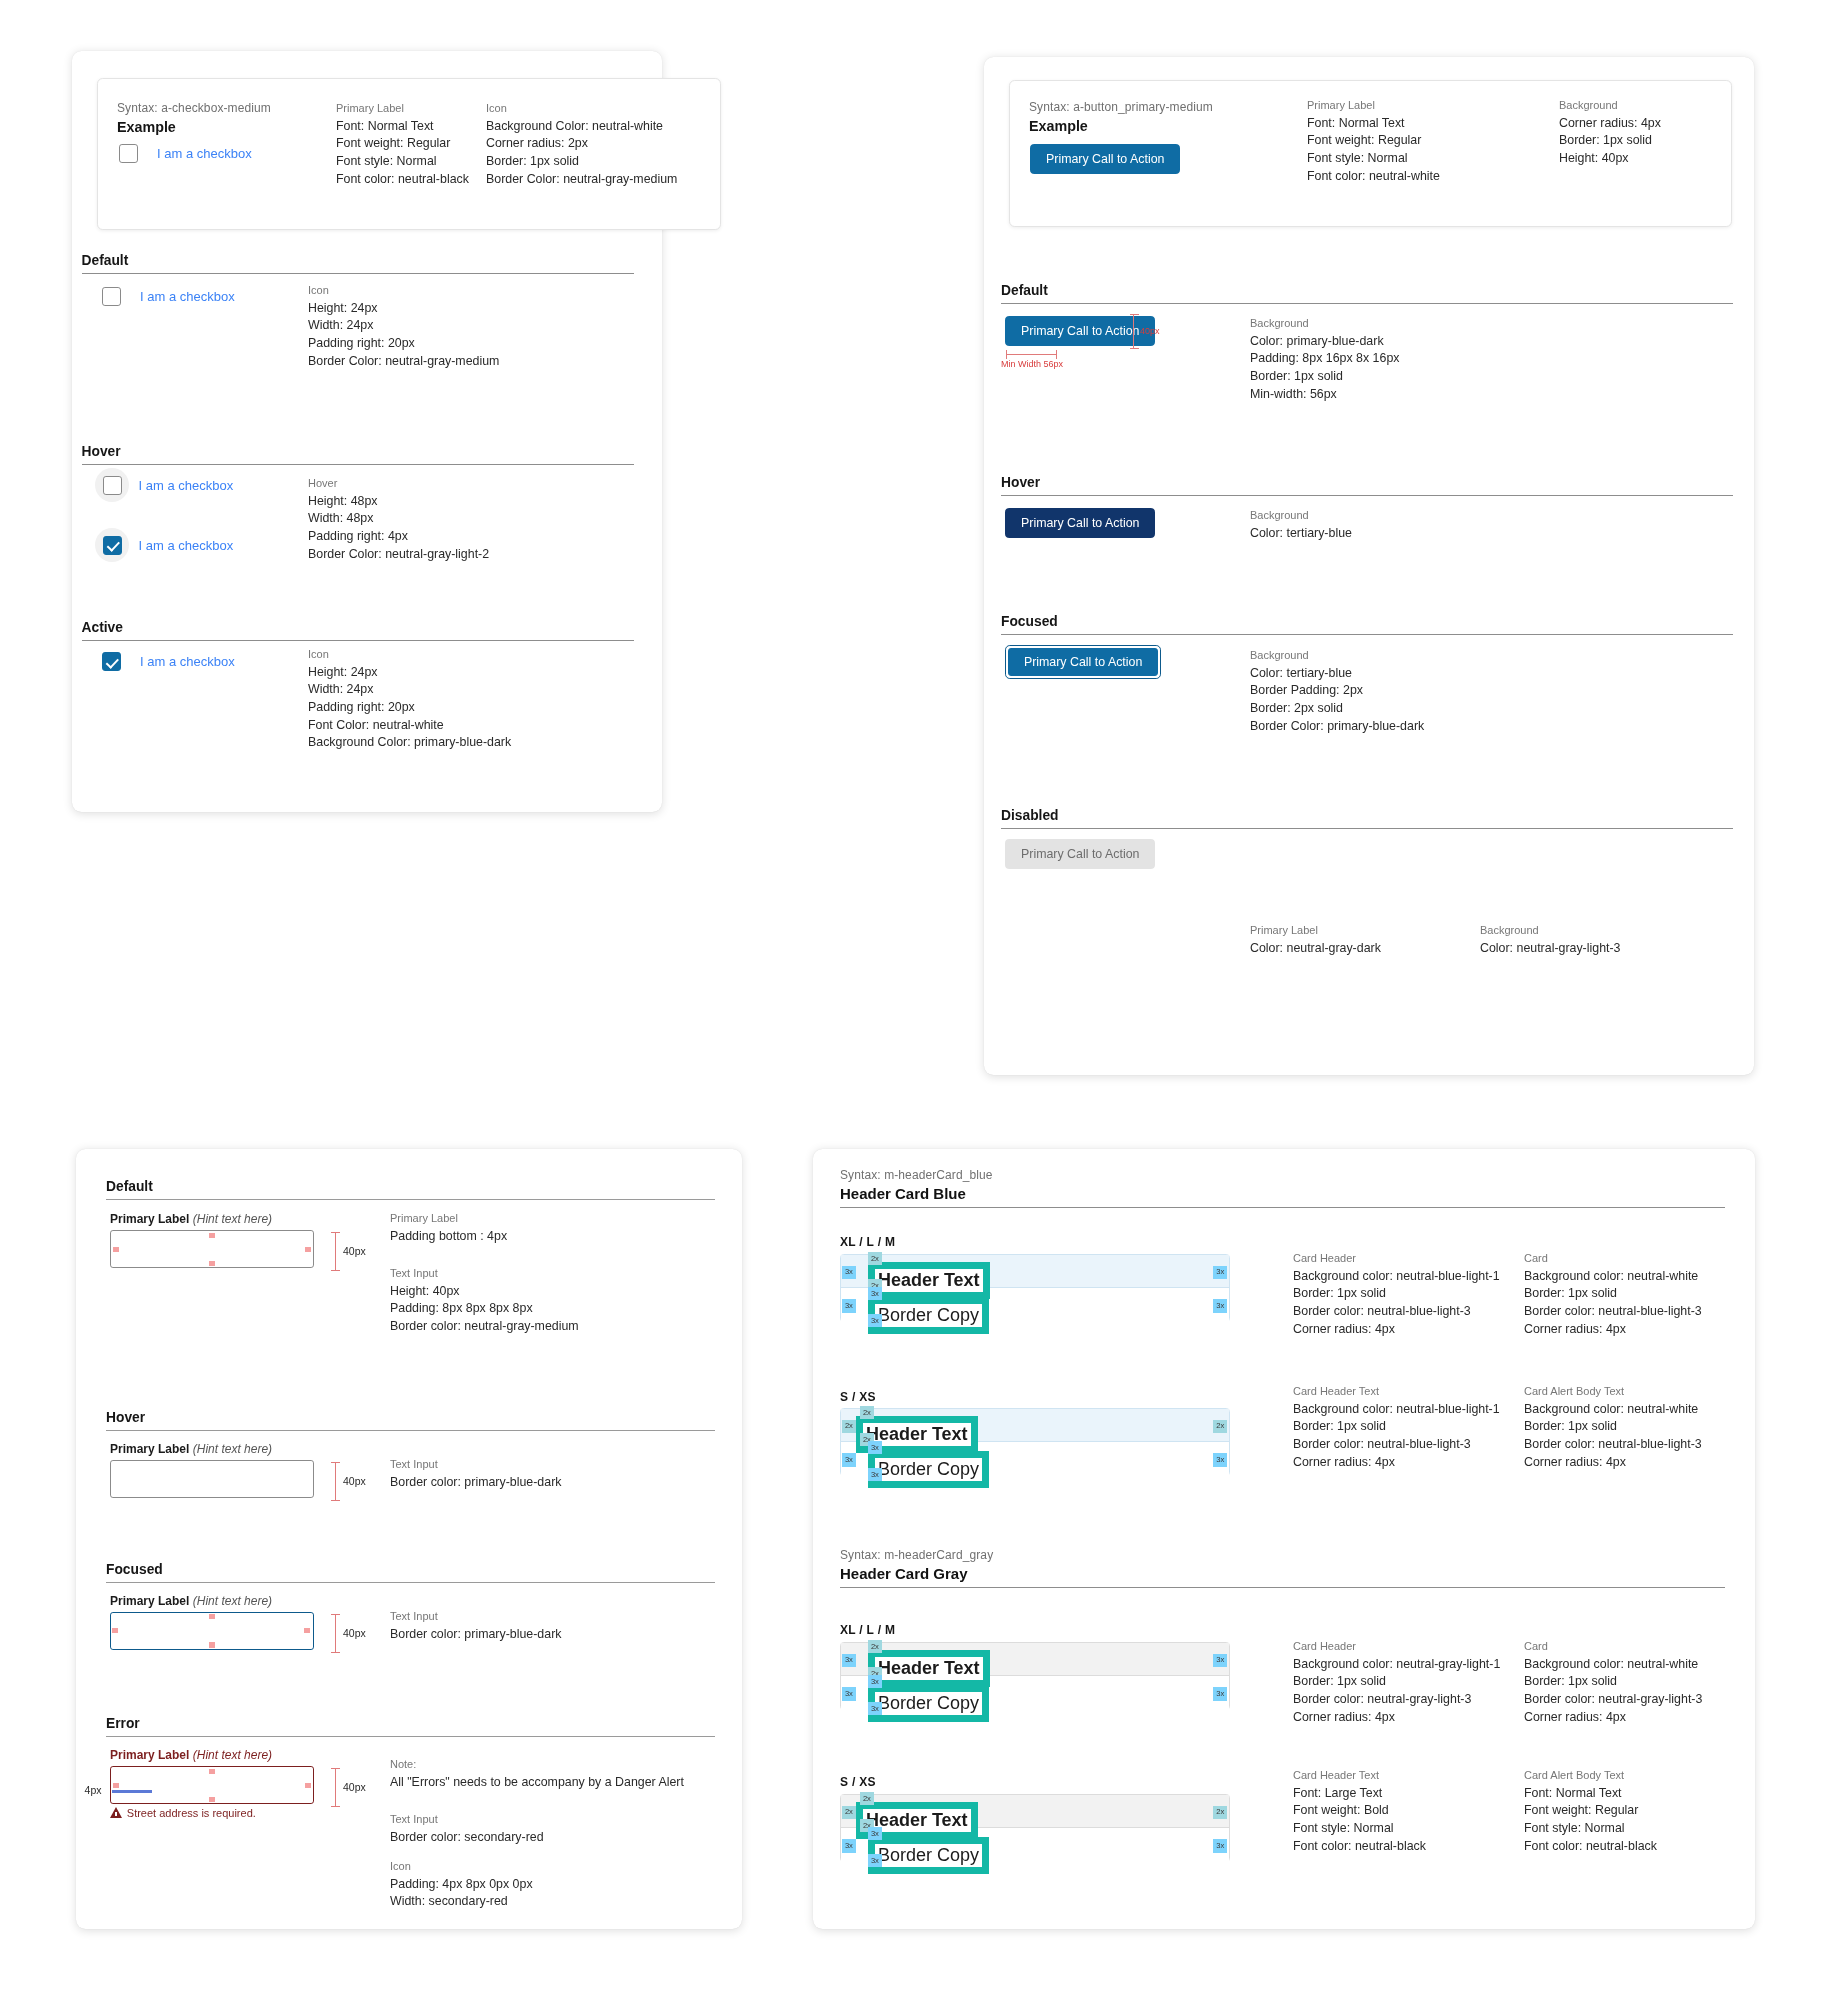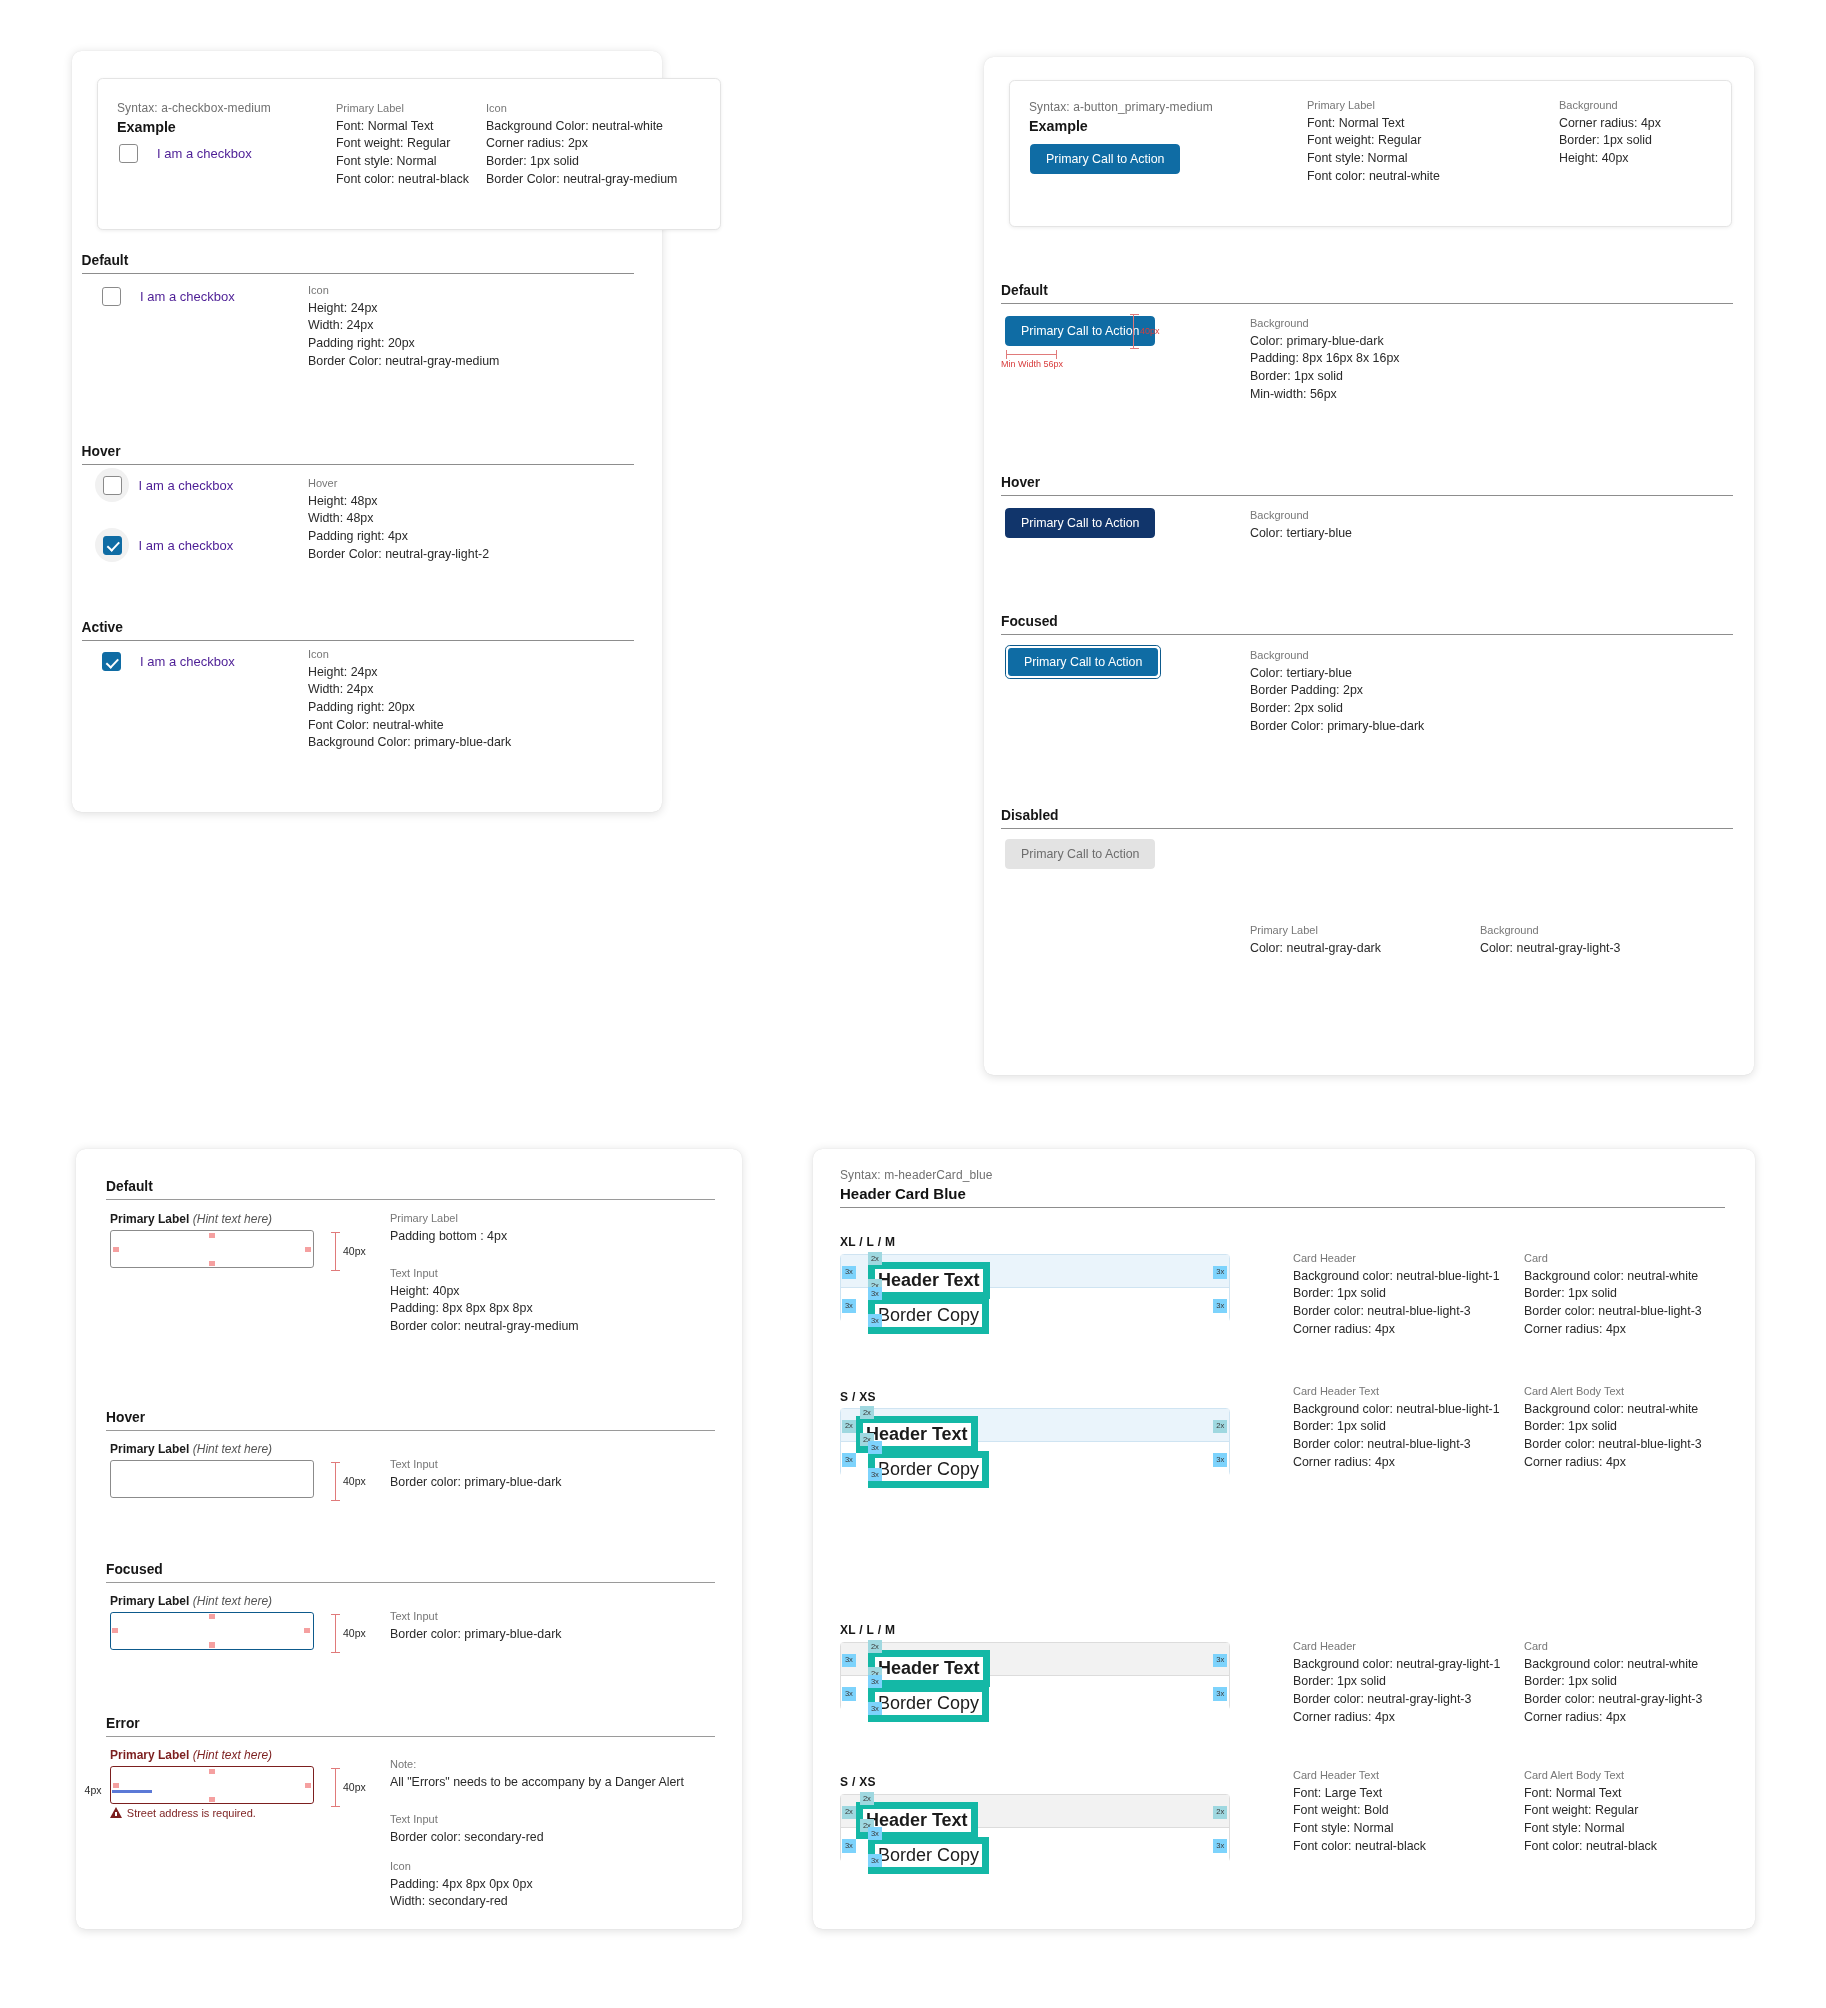--- a/index.html
+++ b/index.html
@@ -62,21 +62,21 @@
     border: solid #fff;
     border-width: 0 2.1px 2.1px 0;
     transform: rotate(43deg);
   }
   .cb-hover-halo {
     width: 34px; height: 34px; border-radius: 50%;
     background: #f1f1f1;
     display: flex; align-items: center; justify-content: center;
     flex: none;
   }
-  .cb-label { font-size: 13px; color: #4c1d95; margin-left: 19px; white-space: nowrap; }
+  .cb-label { font-size: 13px; color: #3b82f6; margin-left: 19px; white-space: nowrap; }
   .cb-label.tight { margin-left: 9.5px; }
 
   
   .btn {
     position: absolute;
     display: inline-flex; align-items: center; justify-content: center;
     font-size: 12.4px;
     border-radius: 3.8px;
     white-space: nowrap;
     padding: 7.6px 15px;
@@ -521,20 +521,25 @@
       <div class="spec-line">Corner radius: 4px</div>
     </div>
     <div class="spec-col" style="left:711px; top:236px;">
       <div class="spec-head">Card Alert Body Text</div>
       <div class="spec-line">Background color: neutral-white</div>
       <div class="spec-line">Border: 1px solid</div>
       <div class="spec-line">Border color: neutral-blue-light-3</div>
       <div class="spec-line">Corner radius: 4px</div>
     </div>
 
+    <div style="position:absolute;left:27px;top:399px;width:885px;">
+      <div class="syntax">Syntax: m-headerCard_gray</div>
+      <div class="section-title" style="margin-top:2.9px;">Header Card Gray</div>
+      <div class="rule"></div>
+    </div>
 
     <div class="size-label" style="position:absolute;left:27px;top:474px;">XL / L / M</div>
 
     <div class="hc" style="left:27px; top:493px; width:390px; height:68px; border-color:#dcdcdc;">
       <div style="height:33px;background:#f2f2f2;border-bottom:1px solid #dcdcdc;position:relative;">
         <span class="hc-text bold" style="left:27px; top:6.7px;">Header Text</span>
         <span class="badge teal" style="left:27px; top:-2.9px;">2x</span>
         <span class="badge orange" style="left:1px; top:10.5px;">3x</span>
         <span class="badge orange" style="right:1.9px; top:10.5px;">3x</span>
         <span class="badge teal" style="left:27px; top:24px;">2x</span>

